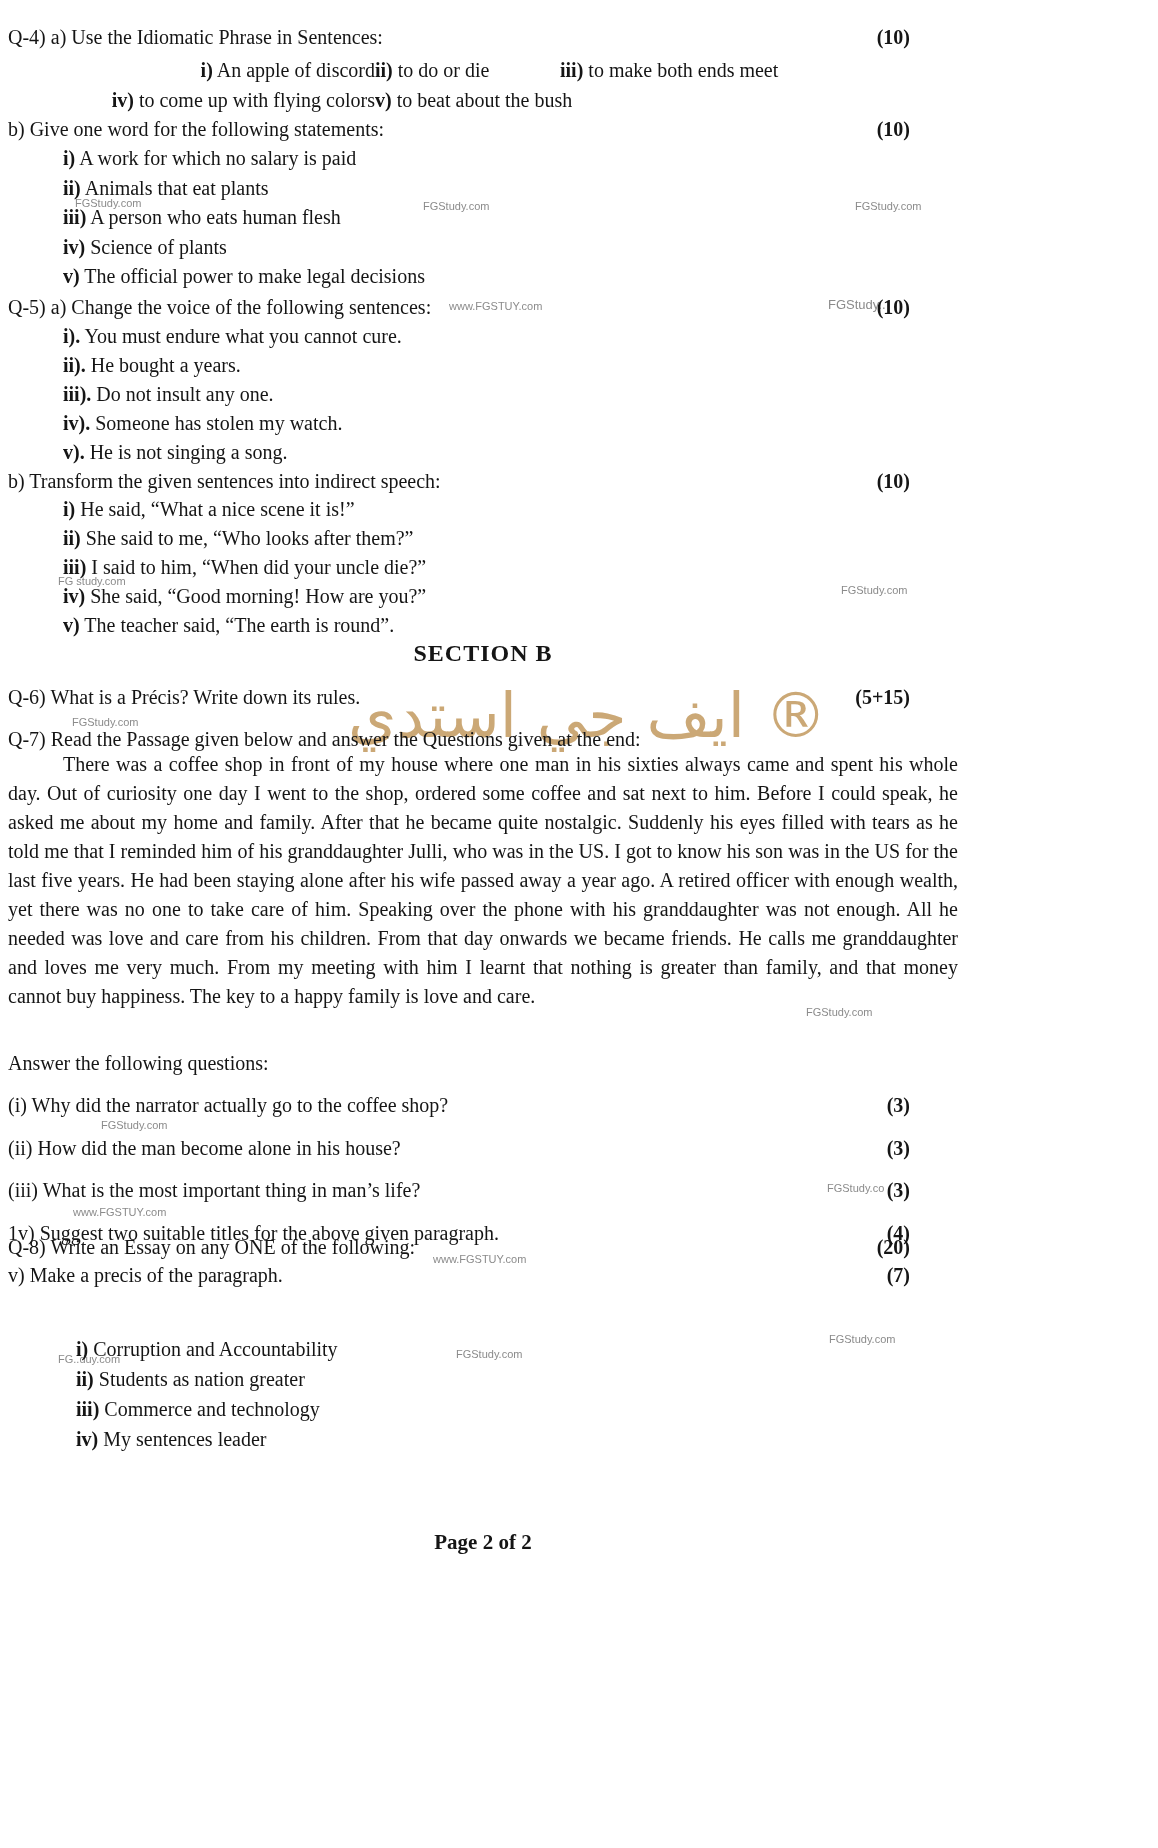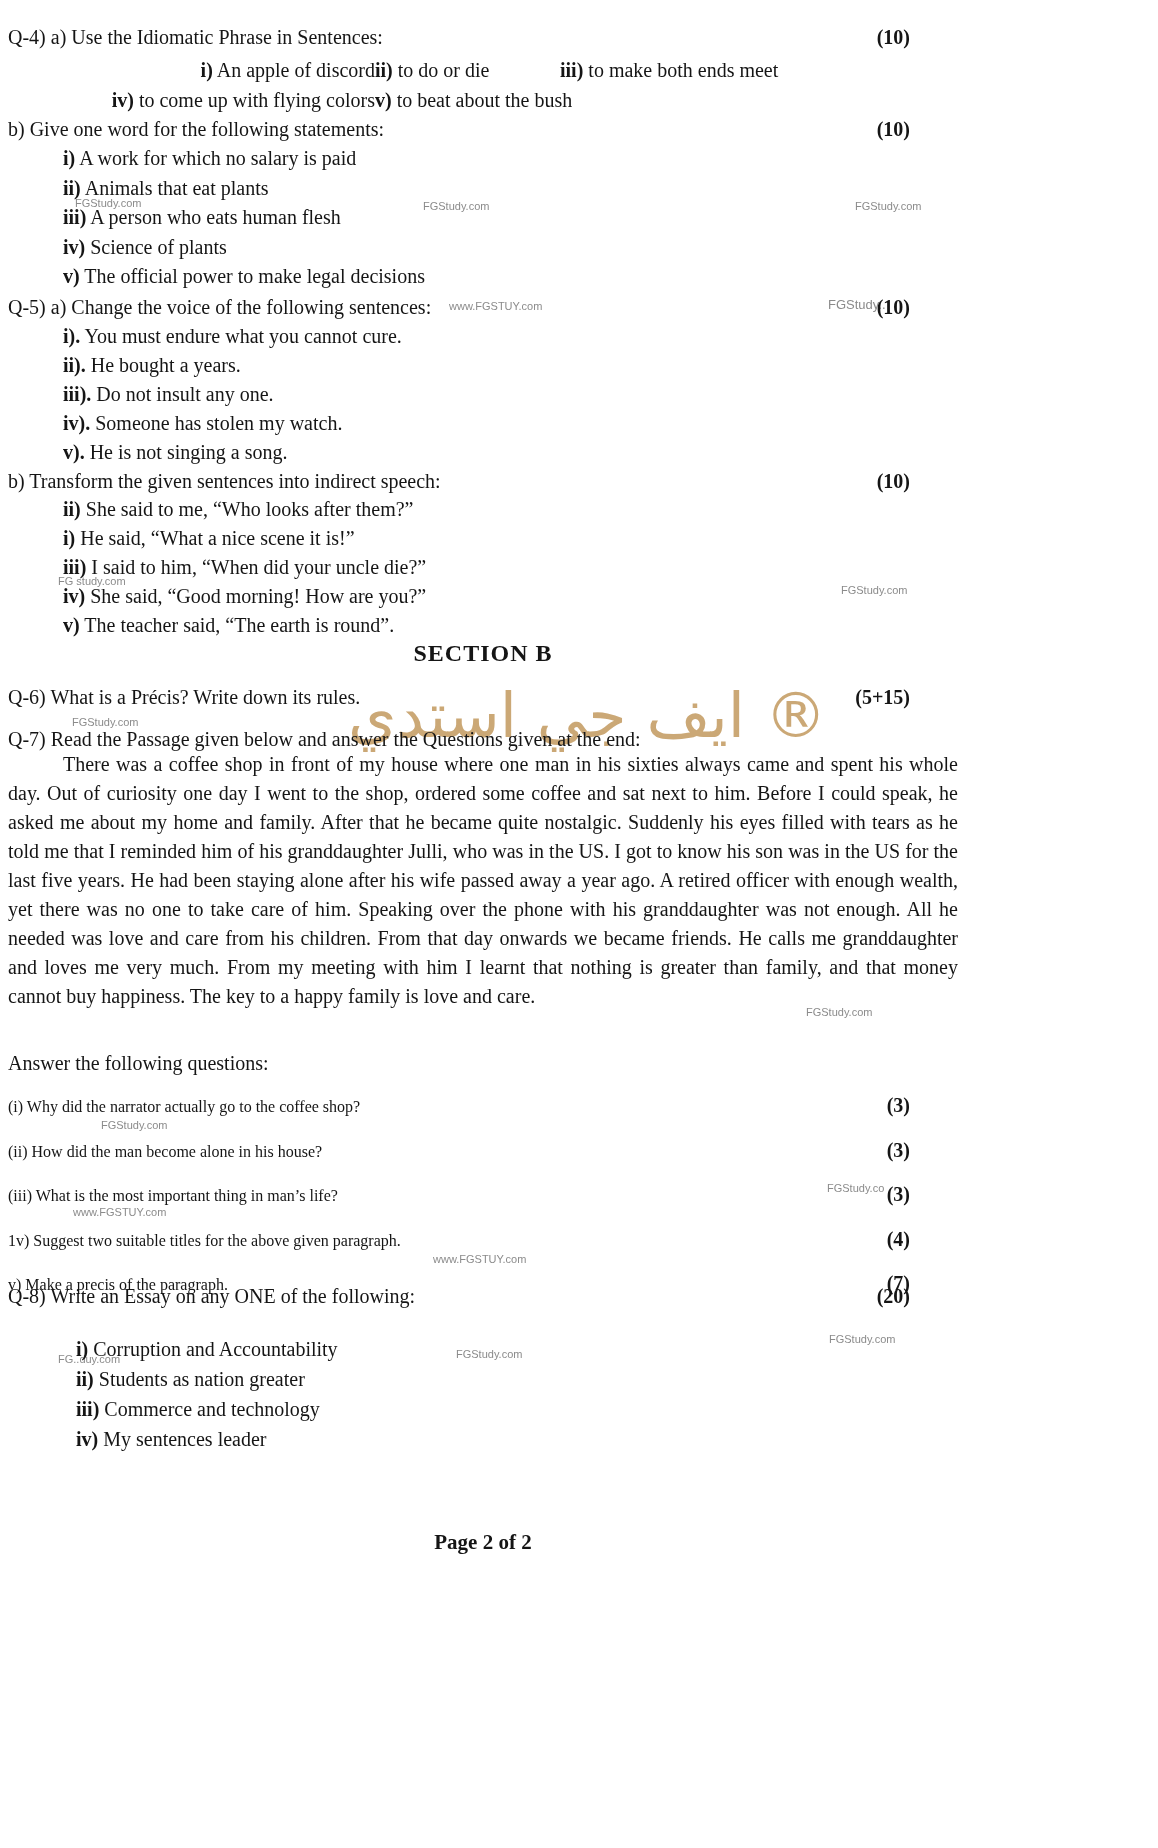--- a/index.html
+++ b/index.html
@@ -20,21 +20,21 @@
   .items .item { line-height:29px; }
   .items.tall .item { line-height:29.5px; }
   .lbl { font-weight:bold; }
   .idioms { display:flex; padding-left:55px; font-size:20px; line-height:28px; }
   .idioms .w1 { width:312px;text-align:right; }
   .idioms .w2 { width:185px; }
   .section-title { text-align:center; font-weight:bold; font-size:24px; letter-spacing:1px; }
   .passage { font-size:20px; line-height:29px; text-align:justify; text-indent:55px; }
   .intro { font-size:20px; }
   .qrow { margin-bottom:12.5px; }
-  .qtext { font-size:16px; }
+  .qtext { font-size:20px; }
   .q8items { padding-left:68px; font-size:20px; }
   .q8items .item { line-height:30px; }
   .footer { text-align:center; font-weight:bold; font-size:21px; }
   .wm {
     position:absolute; z-index:1;
     font-family:"Liberation Sans","DejaVu Sans",sans-serif;
     font-size:11px; color:#8b8b8b; white-space:nowrap;
   }
   .wm-center {
     position:absolute; z-index:1;
@@ -109,22 +109,22 @@
     <div class="item"><b class="lbl">iii).</b> <span>Do not insult any one.</span></div>
     <div class="item"><b class="lbl">iv).</b> <span>Someone has stolen my watch.</span></div>
     <div class="item"><b class="lbl">v).</b> <span>He is not singing a song.</span></div>
   </div>
 
   <div class="blk row" style="top:466px">
     <span class="hd">b) Transform the given sentences into indirect speech:</span>
     <span class="marks">(10)</span>
   </div>
   <div class="blk items" style="top:495px">
+    <div class="item"><b class="lbl">i)</b> <span>He said, “What a nice scene it is!”</span></div>
     <div class="item"><b class="lbl">ii)</b> <span>She said to me, “Who looks after them?”</span></div>
-    <div class="item"><b class="lbl">i)</b> <span>He said, “What a nice scene it is!”</span></div>
     <div class="item"><b class="lbl">iii)</b> <span>I said to him, “When did your uncle die?”</span></div>
     <div class="item"><b class="lbl">iv)</b> <span>She said, “Good morning! How are you?”</span></div>
     <div class="item"><b class="lbl">v)</b> <span>The teacher said, “The earth is round”.</span></div>
   </div>
 
   <div class="blk section-title" style="top:640px">SECTION B</div>
 
   <div class="blk row" style="top:682px">
     <span class="hd">Q-6) What is a Précis? Write down its rules.</span>
     <span class="marks">(5+15)</span>
@@ -153,21 +153,21 @@
     <div class="row qrow">
       <span class="qtext">1v) Suggest two suitable titles for the above given paragraph.</span>
       <span class="marks">(4)</span>
     </div>
     <div class="row qrow">
       <span class="qtext">v) Make a precis of the paragraph.</span>
       <span class="marks">(7)</span>
     </div>
   </div>
 
-  <div class="blk row" style="top:1281px">
+  <div class="blk row" style="top:1232px">
     <span class="hd">Q-8) Write an Essay on any ONE of the following:</span>
     <span class="marks">(20)</span>
   </div>
   <div class="blk q8items" style="top:1334px">
     <div class="item"><b class="lbl">i)</b> <span>Corruption and Accountability</span></div>
     <div class="item"><b class="lbl">ii)</b> <span>Students as nation greater</span></div>
     <div class="item"><b class="lbl">iii)</b> <span>Commerce and technology</span></div>
     <div class="item"><b class="lbl">iv)</b> <span>My sentences leader</span></div>
   </div>
 

